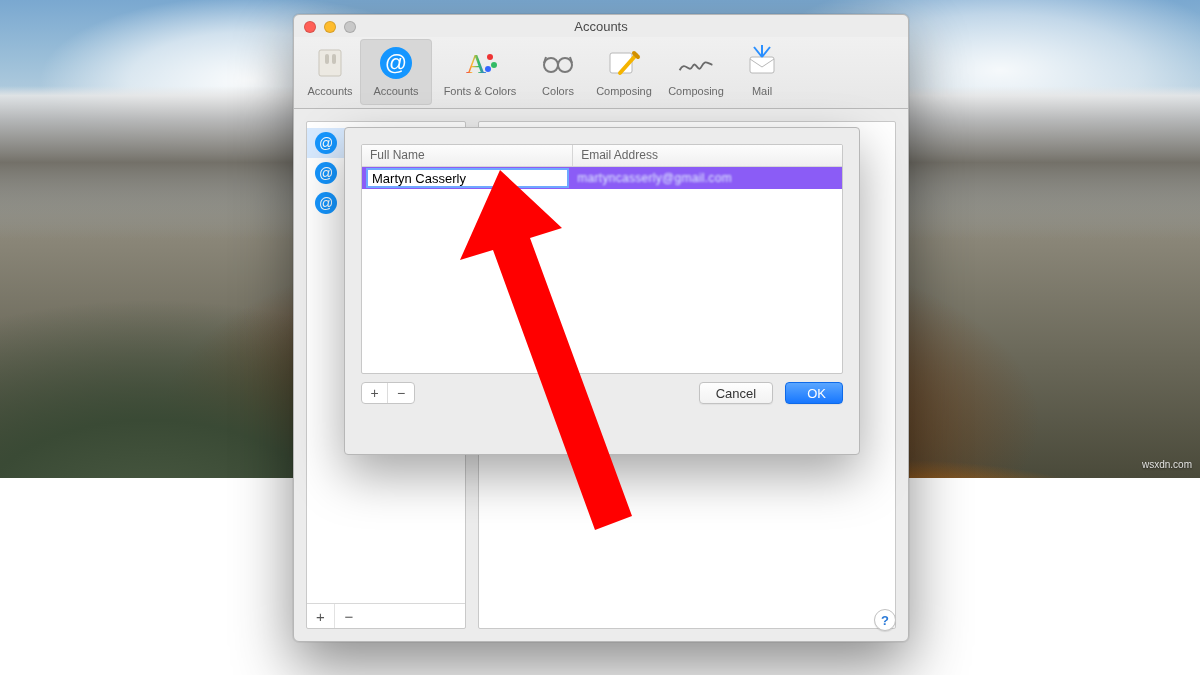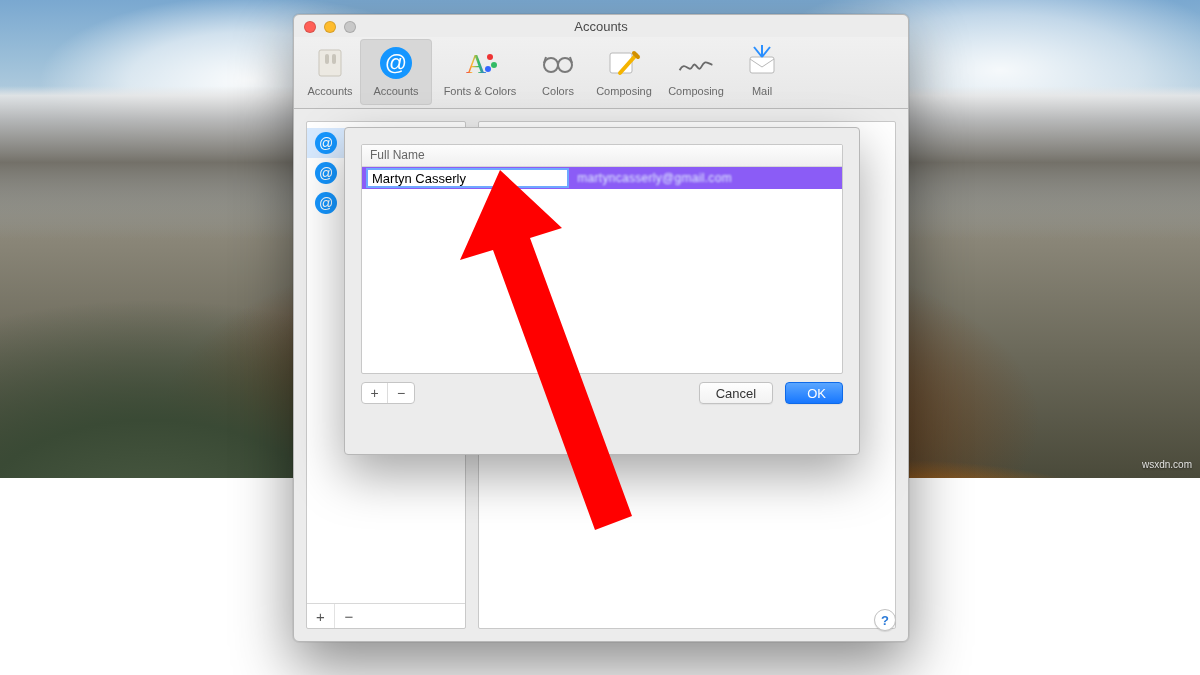--- a/index.html
+++ b/index.html
@@ -73,21 +73,21 @@
   
   .sheet {
     position:absolute; left:50px; top:112px; width:516px; height:328px;
     background:#ececec; border:1px solid #b7b7b7; border-radius:4px;
     box-shadow: 0 20px 50px rgba(0,0,0,0.35);
     padding:16px;
   }
   .sheet-inner {
     background:#fff; border:1px solid #c8c8c8; border-radius:2px; height:230px; overflow:hidden;
   }
-  .tbl-head { display:flex; background:linear-gradient(#fdfdfd,#f0f0f0); border-bottom:1px solid #d6d6d6; height:22px; }
+  .tbl-head { display:flex; background:linear-gradient(#fdfdfd,#f0f0f0); border-bottom:1px solid #d6d6d6; height:22px;justify-content:center; }
   .th { padding:3px 8px; font-size:12px; color:#666; border-right:1px solid #d6d6d6; }
   .th:last-child { border-right:none; }
   .col-name { width:44%; }
   .col-email { flex:1; }
   .tbl-row { display:flex; height:22px; }
   .tbl-row.sel { background:#8b5cf6; color:#fff; }
   .td { padding:2px 4px; font-size:13px; display:flex; align-items:center; }
   .td.col-name { width:44%; }
   .td.col-email { flex:1; }
   .name-edit {
@@ -235,20 +235,21 @@
       </div>
       <div class="content"></div>
     </div>
 
     <div class="help-btn">?</div>
 
     <div class="sheet">
       <div class="sheet-inner">
         <div class="tbl-head">
           <div class="th col-name">Full Name</div>
+          <div class="th col-email">Email Address</div>
         </div>
         <div class="tbl-row sel">
           <div class="td col-name">
             <input class="name-edit" value="Martyn Casserly" style="">
           </div>
           <div class="td col-email">
             <span class="email-blur">martyncasserly@gmail.com</span>
           </div>
         </div>
       </div>

